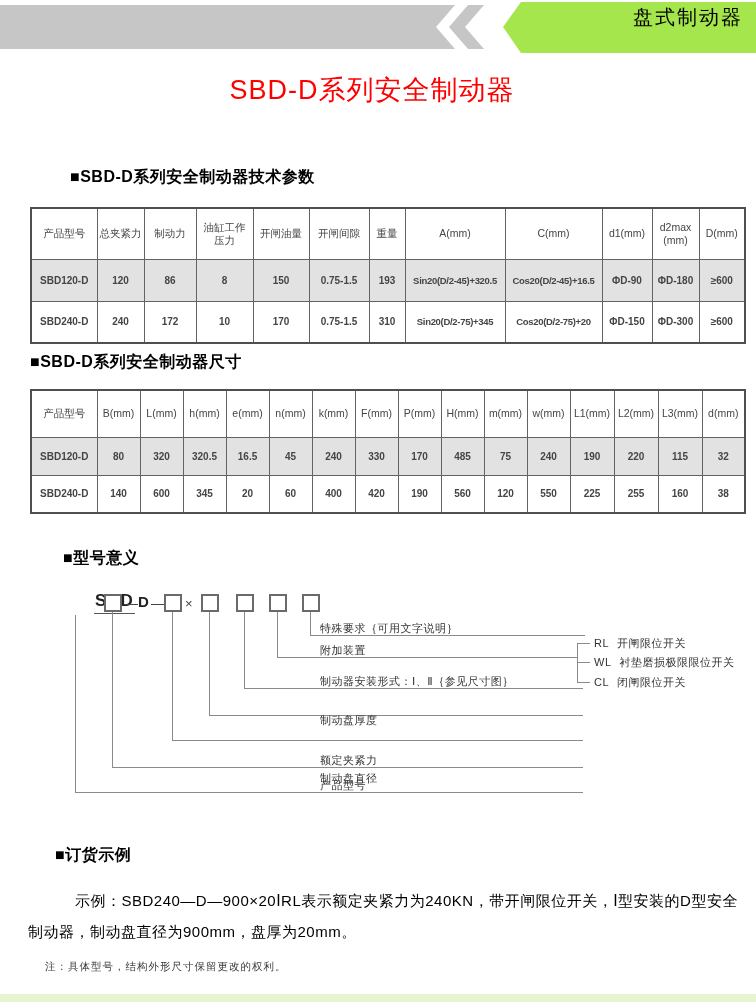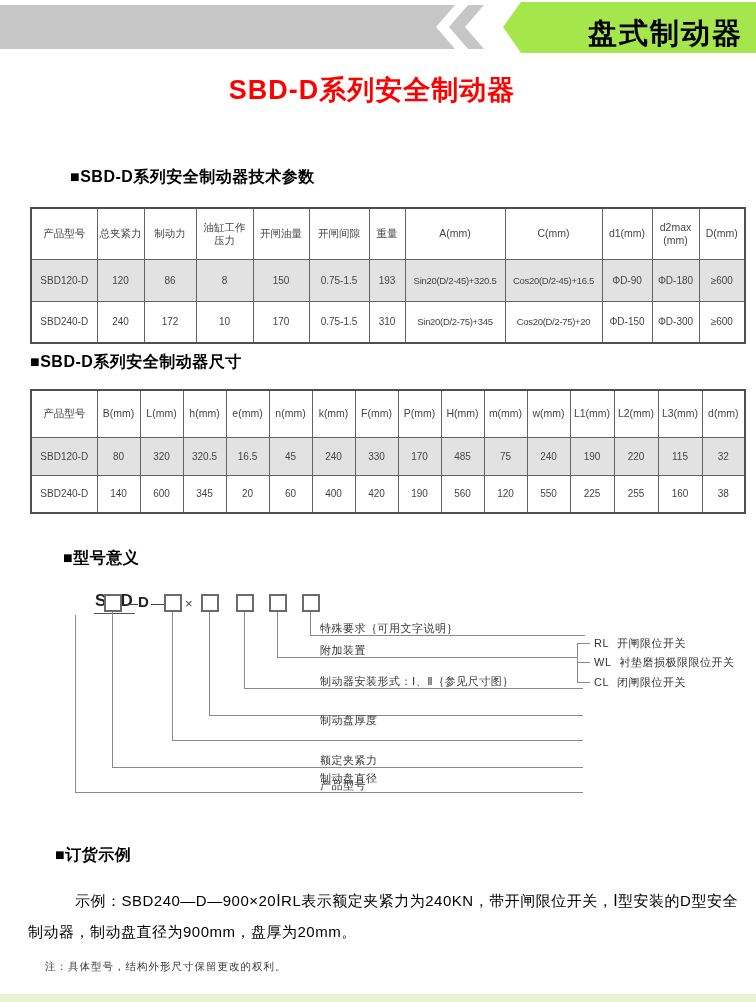--- a/index.html
+++ b/index.html
@@ -4,43 +4,43 @@
 <style>
   html,body{margin:0;padding:0;}
   body{
     width:756px;height:1002px;position:relative;background:#ffffff;overflow:hidden;
     font-family:"Liberation Sans","DejaVu Sans",sans-serif;color:#222;
   }
 
   
   #banner-svg{position:absolute;left:0;top:0;}
   #banner-title{
-    position:absolute;top:14px;right:13px;width:250px;text-align:right;
-    font-size:29px;font-weight:bold;color:#000;letter-spacing:2px;white-space:nowrap;
+    position:absolute;top:4px;right:13px;width:250px;text-align:right;
+    font-size:20px;font-weight:normal;color:#000;letter-spacing:2px;white-space:nowrap;
   }
   
   #page-title{
     position:absolute;top:72px;left:0;width:744px;text-align:center;
-    font-size:27px;font-weight:bold;color:#fe0000;letter-spacing:1px;
+    font-size:27px;font-weight:normal;color:#fe0000;letter-spacing:1px;
   }
   
   .sec-heading{
     position:absolute;font-size:16px;font-weight:bold;color:#000;letter-spacing:.5px;white-space:nowrap;
   }
   
   table.params{
     position:absolute;border-collapse:collapse;table-layout:fixed;width:714px;
     border:2px solid #4f4f4f;background:#fff;
   }
   table.params th,table.params td{
     border:1px solid #636363;text-align:center;vertical-align:middle;
     font-weight:normal;color:#454545;padding:1px;overflow:hidden;
   }
   table.params th{font-size:10.5px;line-height:1.25;}
-  table.params td{font-size:10px;white-space:nowrap;}
+  table.params td{font-size:10px;white-space:nowrap;font-weight:bold;}
   table.params tbody tr:first-child{background:#e2e2e2;}
   #tech-table thead tr{height:51px;}
   #tech-table tbody tr{height:42px;}
   #tech-table td:nth-child(8),#tech-table td:nth-child(9){font-size:9.5px;letter-spacing:-0.3px;}
   #dim-table thead tr{height:47px;}
   #dim-table tbody tr{height:38px;}
 
   
   .mcode{position:absolute;color:#222;font-weight:600;}
   #m-prefix{left:62px;top:591px;font-size:17px;letter-spacing:1px;border-bottom:1.5px solid #555;padding:0 1px 2px 1px;margin-left:32px;}

